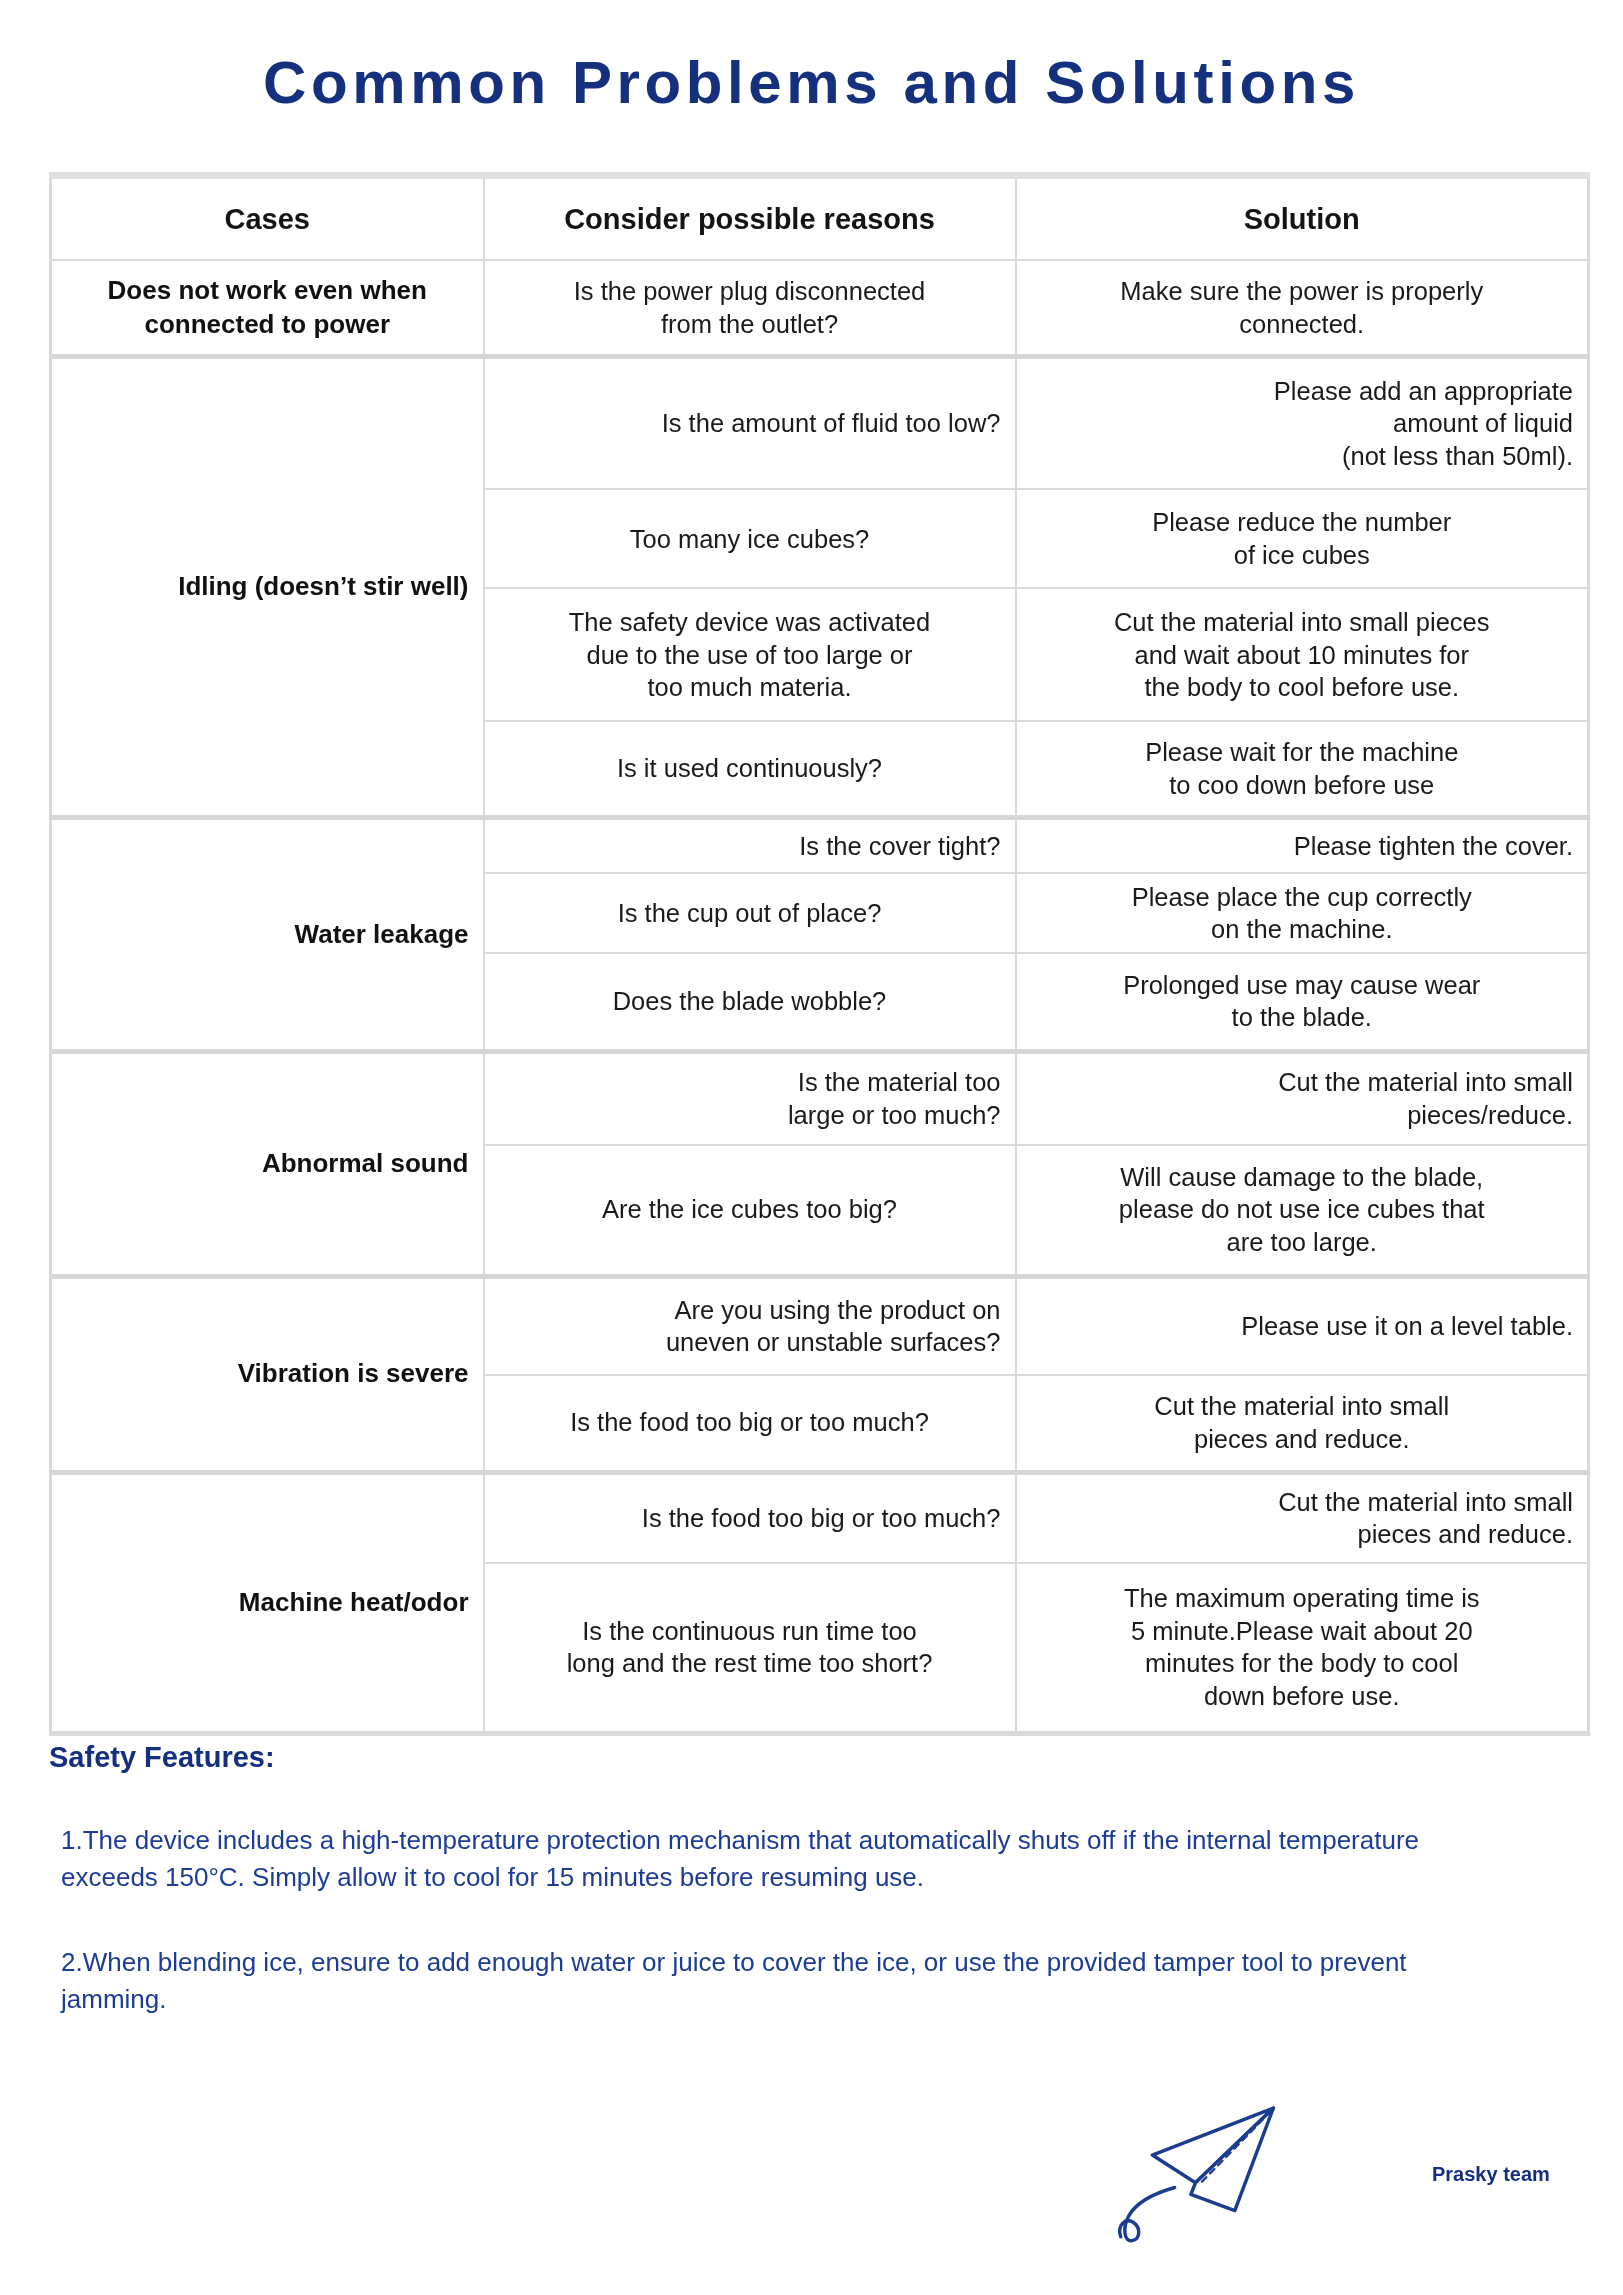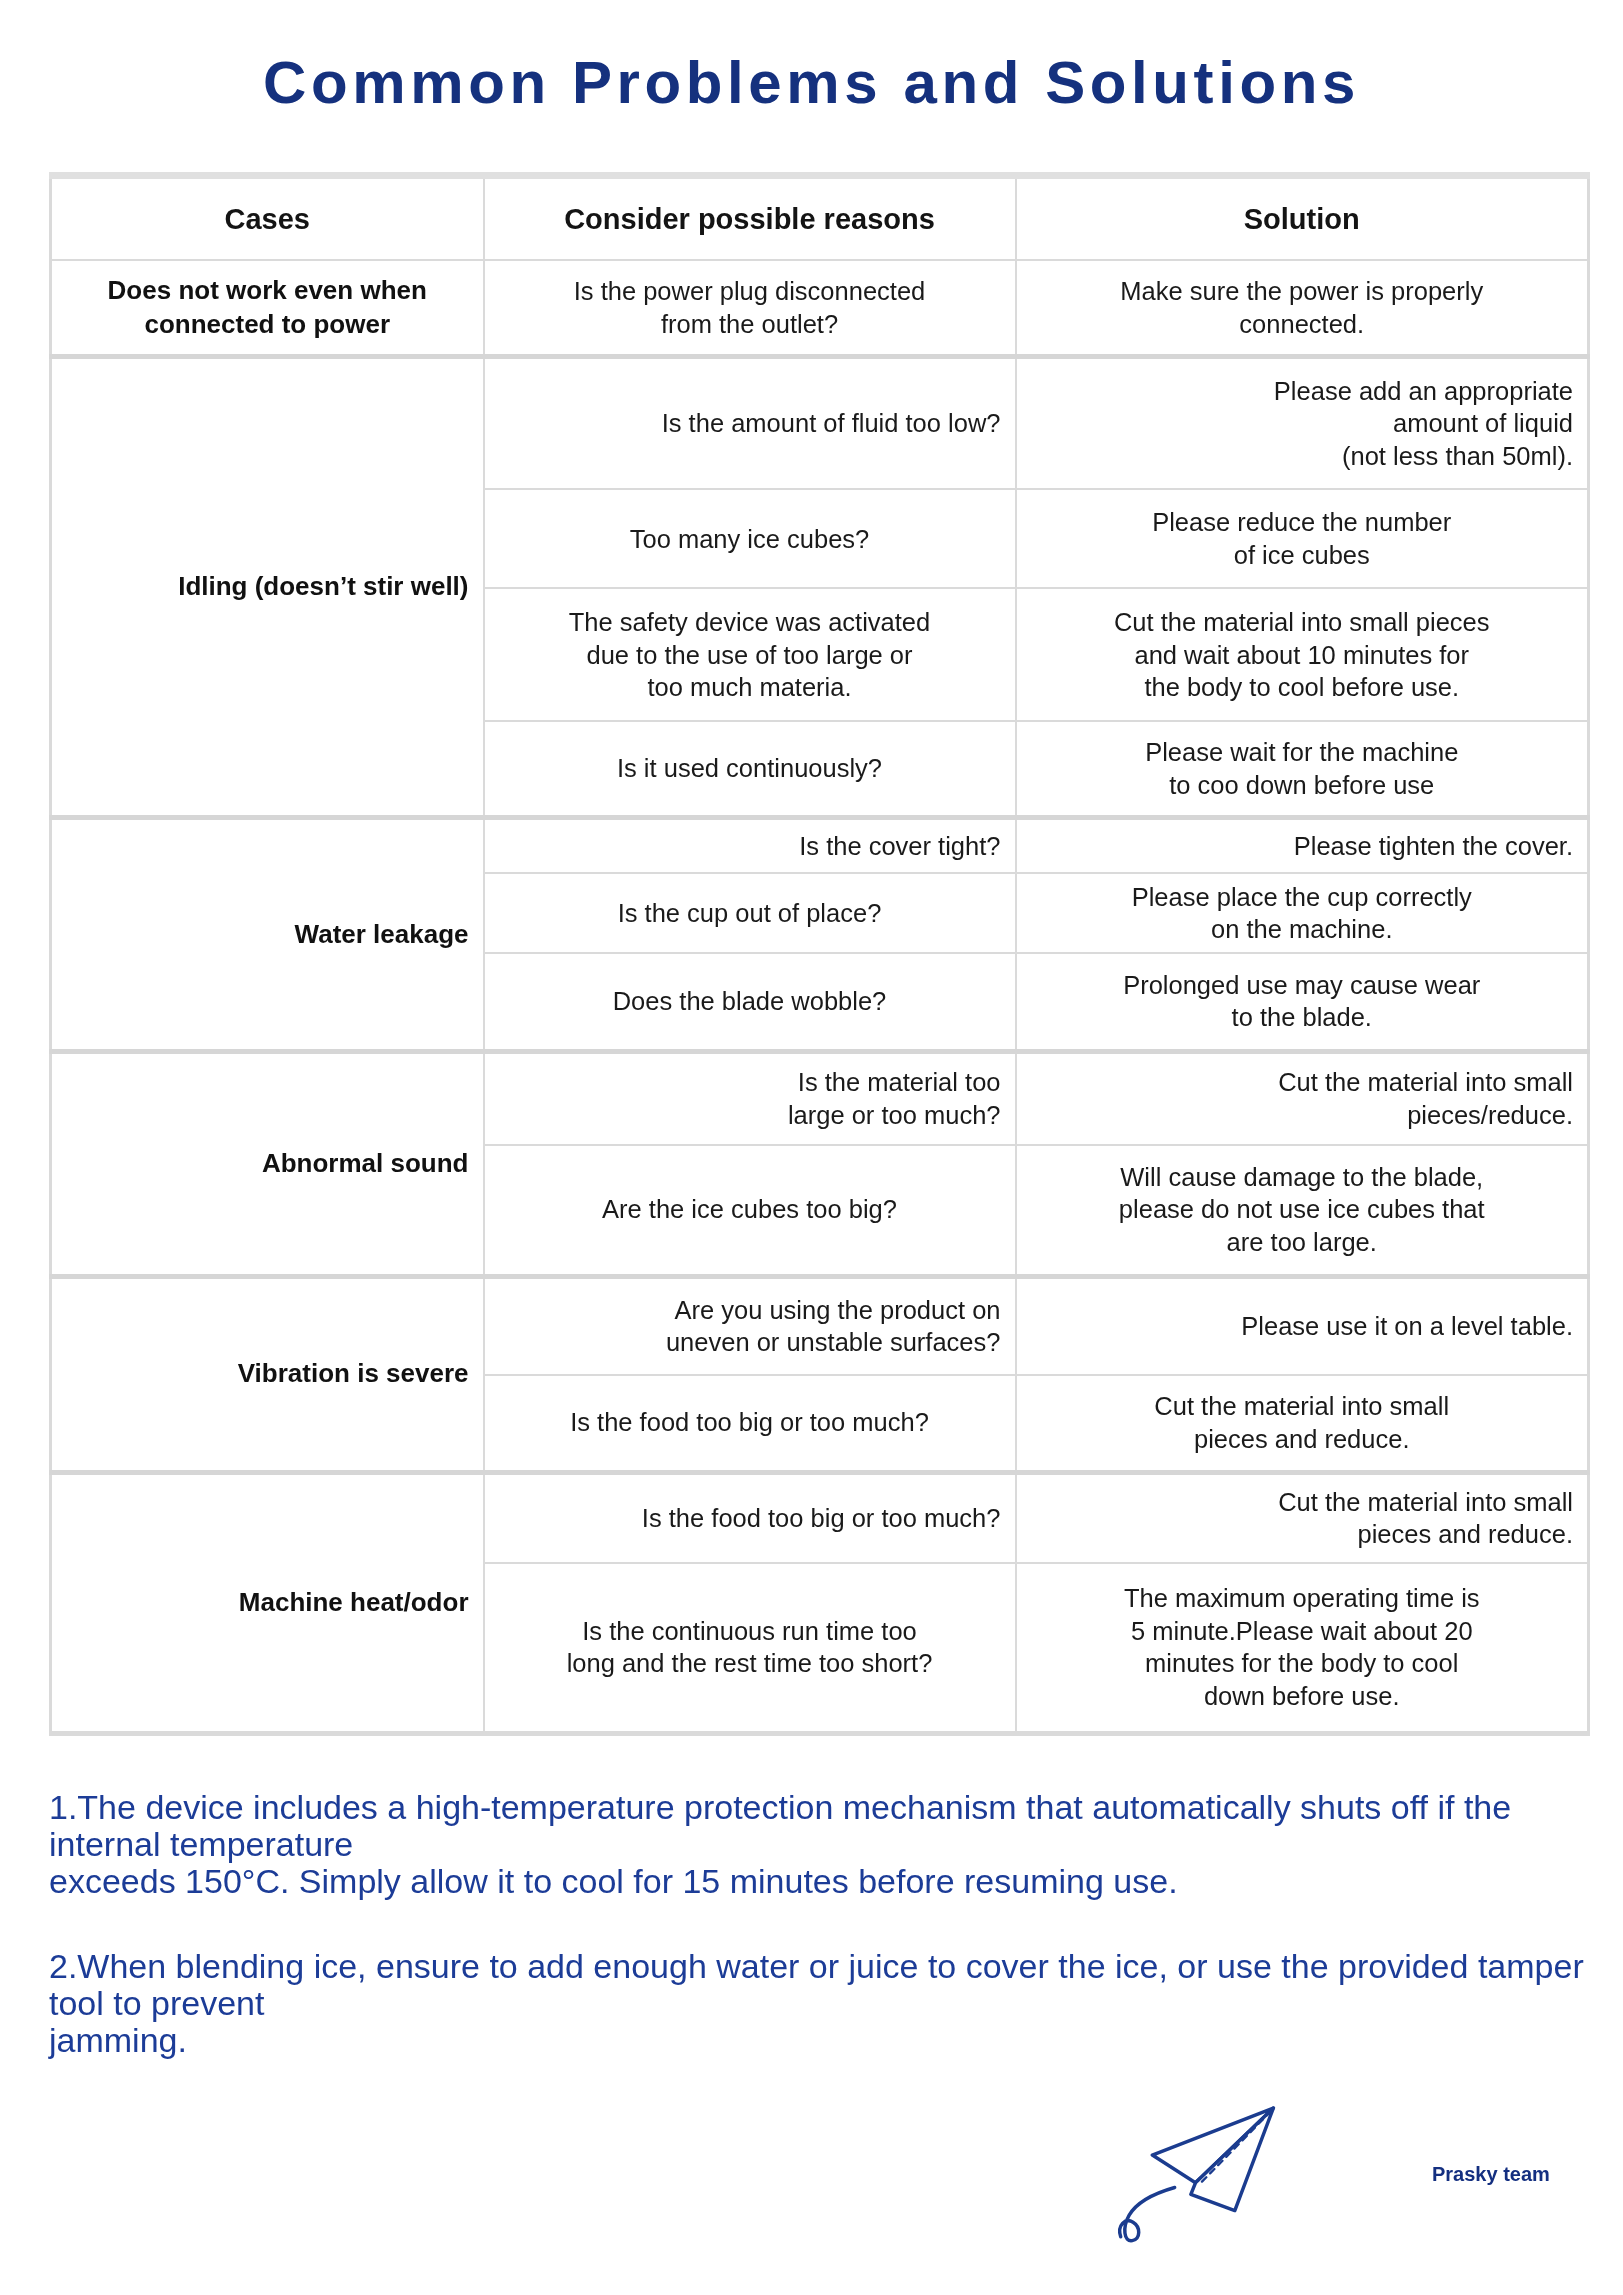--- a/index.html
+++ b/index.html
@@ -68,22 +68,22 @@
     top:1741px;
     width:1564px;
   }
   .safety-heading{
     margin:0;
     font-size:29px;
     font-weight:bold;
     color:#142f80;
   }
   .note{
-    margin:48px 0 0 0;
-    font-size:34px;
+    margin:48px 0 0 12px;
+    font-size:26px;
     line-height:37px;
     color:#1c3c97;
     white-space:pre-line;
   }
   .contact{
     margin:45px 0 0 0;
     font-size:29px;
     line-height:39px;
     font-weight:bold;
     color:#142f80;
@@ -215,20 +215,21 @@
 long and the rest time too short?</td>
         <td>The maximum operating time is
 5 minute.Please wait about 20
 minutes for the body to cool
 down before use.</td>
       </tr>
     </tbody>
   </table>
 
   <div class="notes">
+    <h2 class="safety-heading">Safety Features:</h2>
     <p class="note">1.The device includes a high-temperature protection mechanism that automatically shuts off if the internal temperature
 exceeds 150°C. Simply allow it to cool for 15 minutes before resuming use.</p>
     <p class="note">2.When blending ice, ensure to add enough water or juice to cover the ice, or use the provided tamper tool to prevent
 jamming.</p>
   </div>
 
   <svg class="plane" viewBox="0 0 260 240" fill="none" stroke="#1b3c8f" stroke-width="4.5" stroke-linejoin="round" stroke-linecap="round">
 
     <polygon points="218,39 61,100 117,136" fill="#ffffff"></polygon>
 

